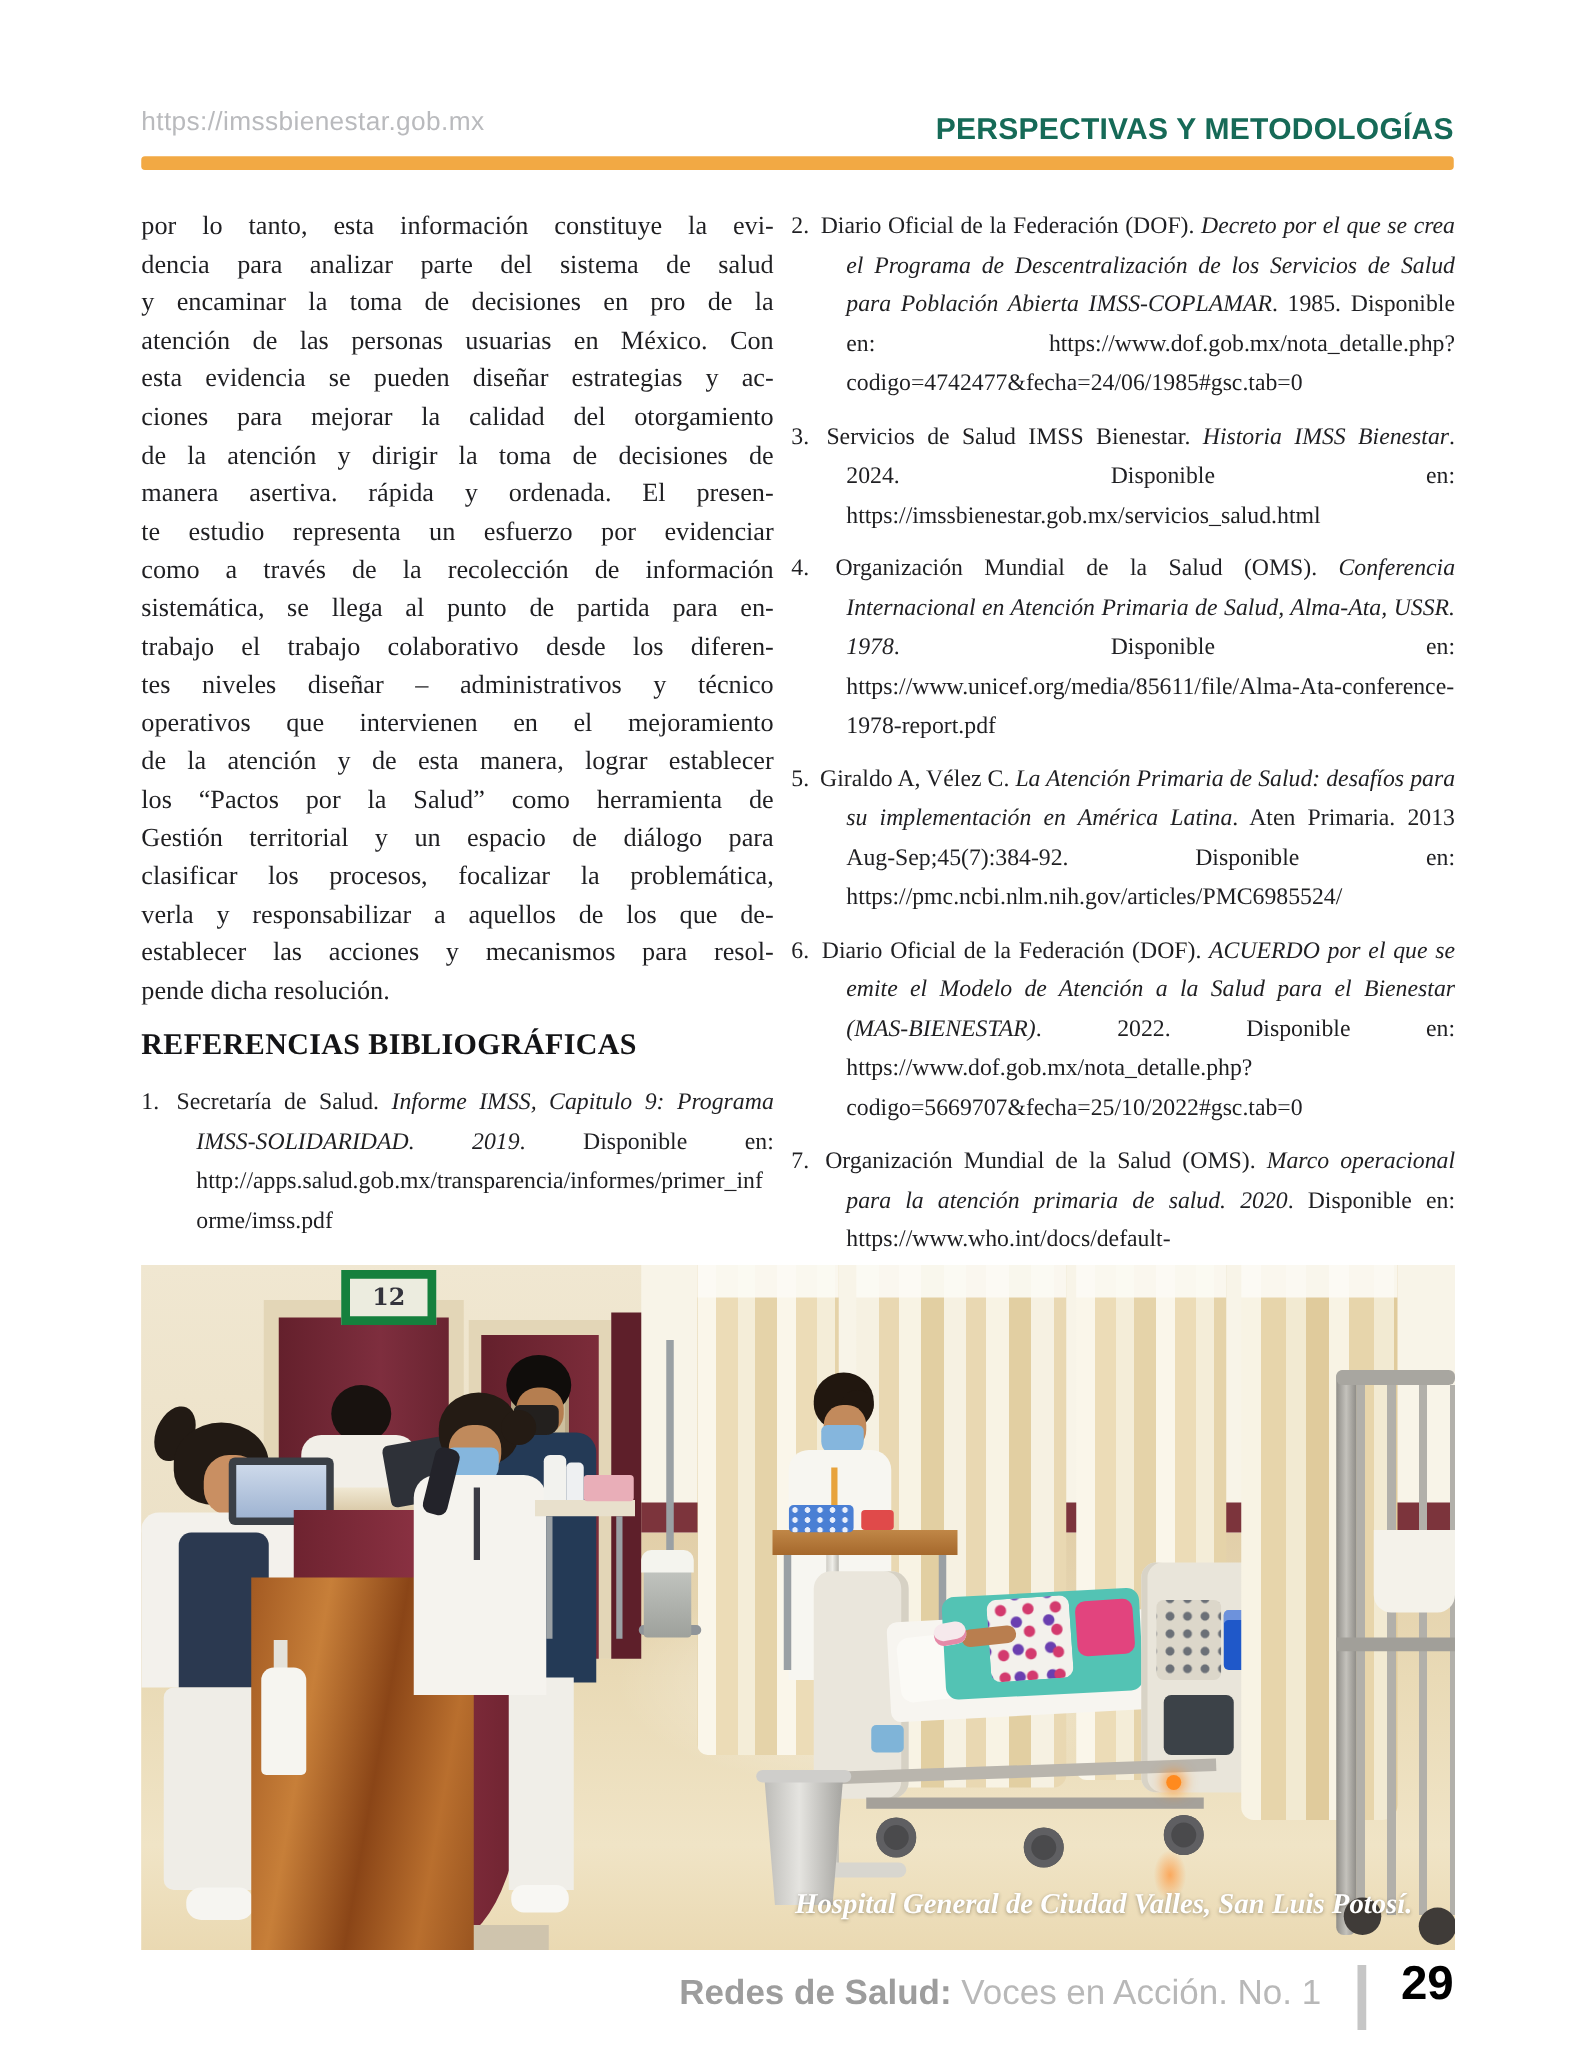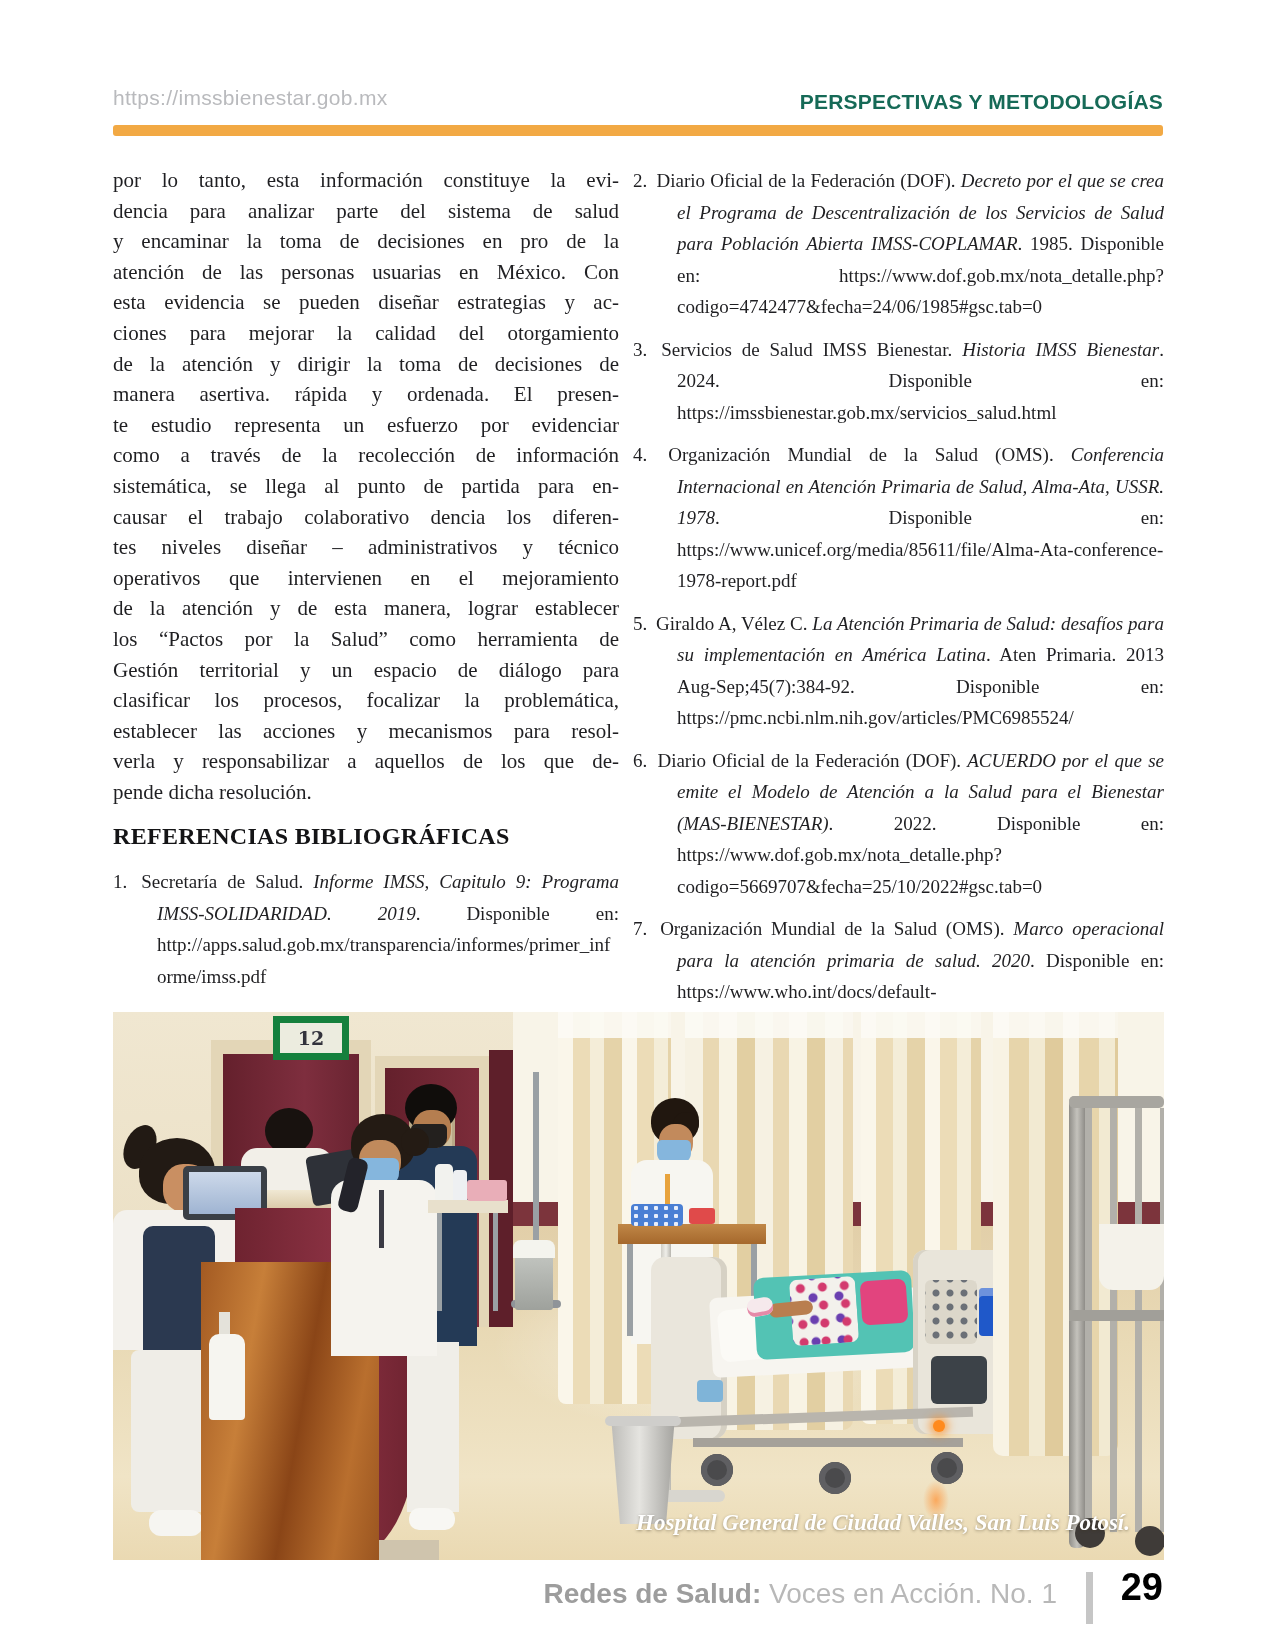--- a/index.html
+++ b/index.html
@@ -3,21 +3,21 @@
 <meta charset="utf-8">
 <style>
   html,body{margin:0;padding:0;background:#ffffff;}
   .page{position:relative;width:1275px;height:1650px;background:#ffffff;overflow:hidden;
         font-family:"Liberation Serif",serif;color:#1f1f22;}
 
   
   .hdr-url{position:absolute;left:113px;top:86px;font-family:"Liberation Sans",sans-serif;
            font-size:21px;color:#b9babd;letter-spacing:.3px;}
   .hdr-section{position:absolute;right:112px;top:90px;font-family:"Liberation Sans",sans-serif;
-           font-weight:bold;font-size:21px;color:#166a57;letter-spacing:.2px;}
+           font-weight:bold;font-size:24px;color:#166a57;letter-spacing:.2px;}
   .hdr-rule{position:absolute;left:113px;top:125px;width:1050px;height:11px;background:#f2a944;border-radius:3px;}
 
   
   .col-left{position:absolute;left:113px;top:165px;width:506px;}
   .col-right{position:absolute;left:633px;top:165px;width:531px;}
   .pline{font-size:21px;line-height:30.6px;text-align:justify;text-align-last:justify;white-space:normal;}
   .pline.last{text-align-last:left;}
   .refs-heading{margin-top:16px;margin-bottom:16px;font-size:24px;font-weight:bold;color:#141416;letter-spacing:.3px;}
   .ref{font-size:19px;line-height:31.5px;text-align:justify;overflow-wrap:anywhere;
        padding-left:44px;text-indent:-44px;margin-bottom:11px;color:#1f1f22;}
@@ -183,29 +183,29 @@
         <div class="pline">dencia para analizar parte del sistema de salud</div>
         <div class="pline">y encaminar la toma de decisiones en pro de la</div>
         <div class="pline">atención de las personas usuarias en México. Con</div>
         <div class="pline">esta evidencia se pueden diseñar estrategias y ac-</div>
         <div class="pline">ciones para mejorar la calidad del otorgamiento</div>
         <div class="pline">de la atención y dirigir la toma de decisiones de</div>
         <div class="pline">manera asertiva. rápida y ordenada. El presen-</div>
         <div class="pline">te estudio representa un esfuerzo por evidenciar</div>
         <div class="pline">como a través de la recolección de información</div>
         <div class="pline">sistemática, se llega al punto de partida para en-</div>
-        <div class="pline">causar el trabajo colaborativo dencia los diferen-</div>
+        <div class="pline">trabajo el trabajo colaborativo desde los diferen-</div>
         <div class="pline">tes niveles diseñar – administrativos y técnico</div>
         <div class="pline">operativos que intervienen en el mejoramiento</div>
         <div class="pline">de la atención y de esta manera, lograr establecer</div>
         <div class="pline">los “Pactos por la Salud” como herramienta de</div>
         <div class="pline">Gestión territorial y un espacio de diálogo para</div>
         <div class="pline">clasificar los procesos, focalizar la problemática,</div>
+        <div class="pline">verla y responsabilizar a aquellos de los que de-</div>
         <div class="pline">establecer las acciones y mecanismos para resol-</div>
-        <div class="pline">verla y responsabilizar a aquellos de los que de-</div>
         <div class="pline last">pende dicha resolución.</div>
       </div>
     <div class="refs-heading">REFERENCIAS BIBLIOGRÁFICAS</div>
     <div>
         <div class="ref"><span class="refnum">1. </span><span>Secretaría de Salud. </span><span class="it">Informe IMSS, Capitulo 9: Programa IMSS-SOLIDARIDAD. 2019</span><span>. Disponible en: http://apps.salud.gob.mx/transparencia/informes/primer_informe/imss.pdf</span></div>
       </div>
   </div>
 
   <div class="col-right">
     <div>

